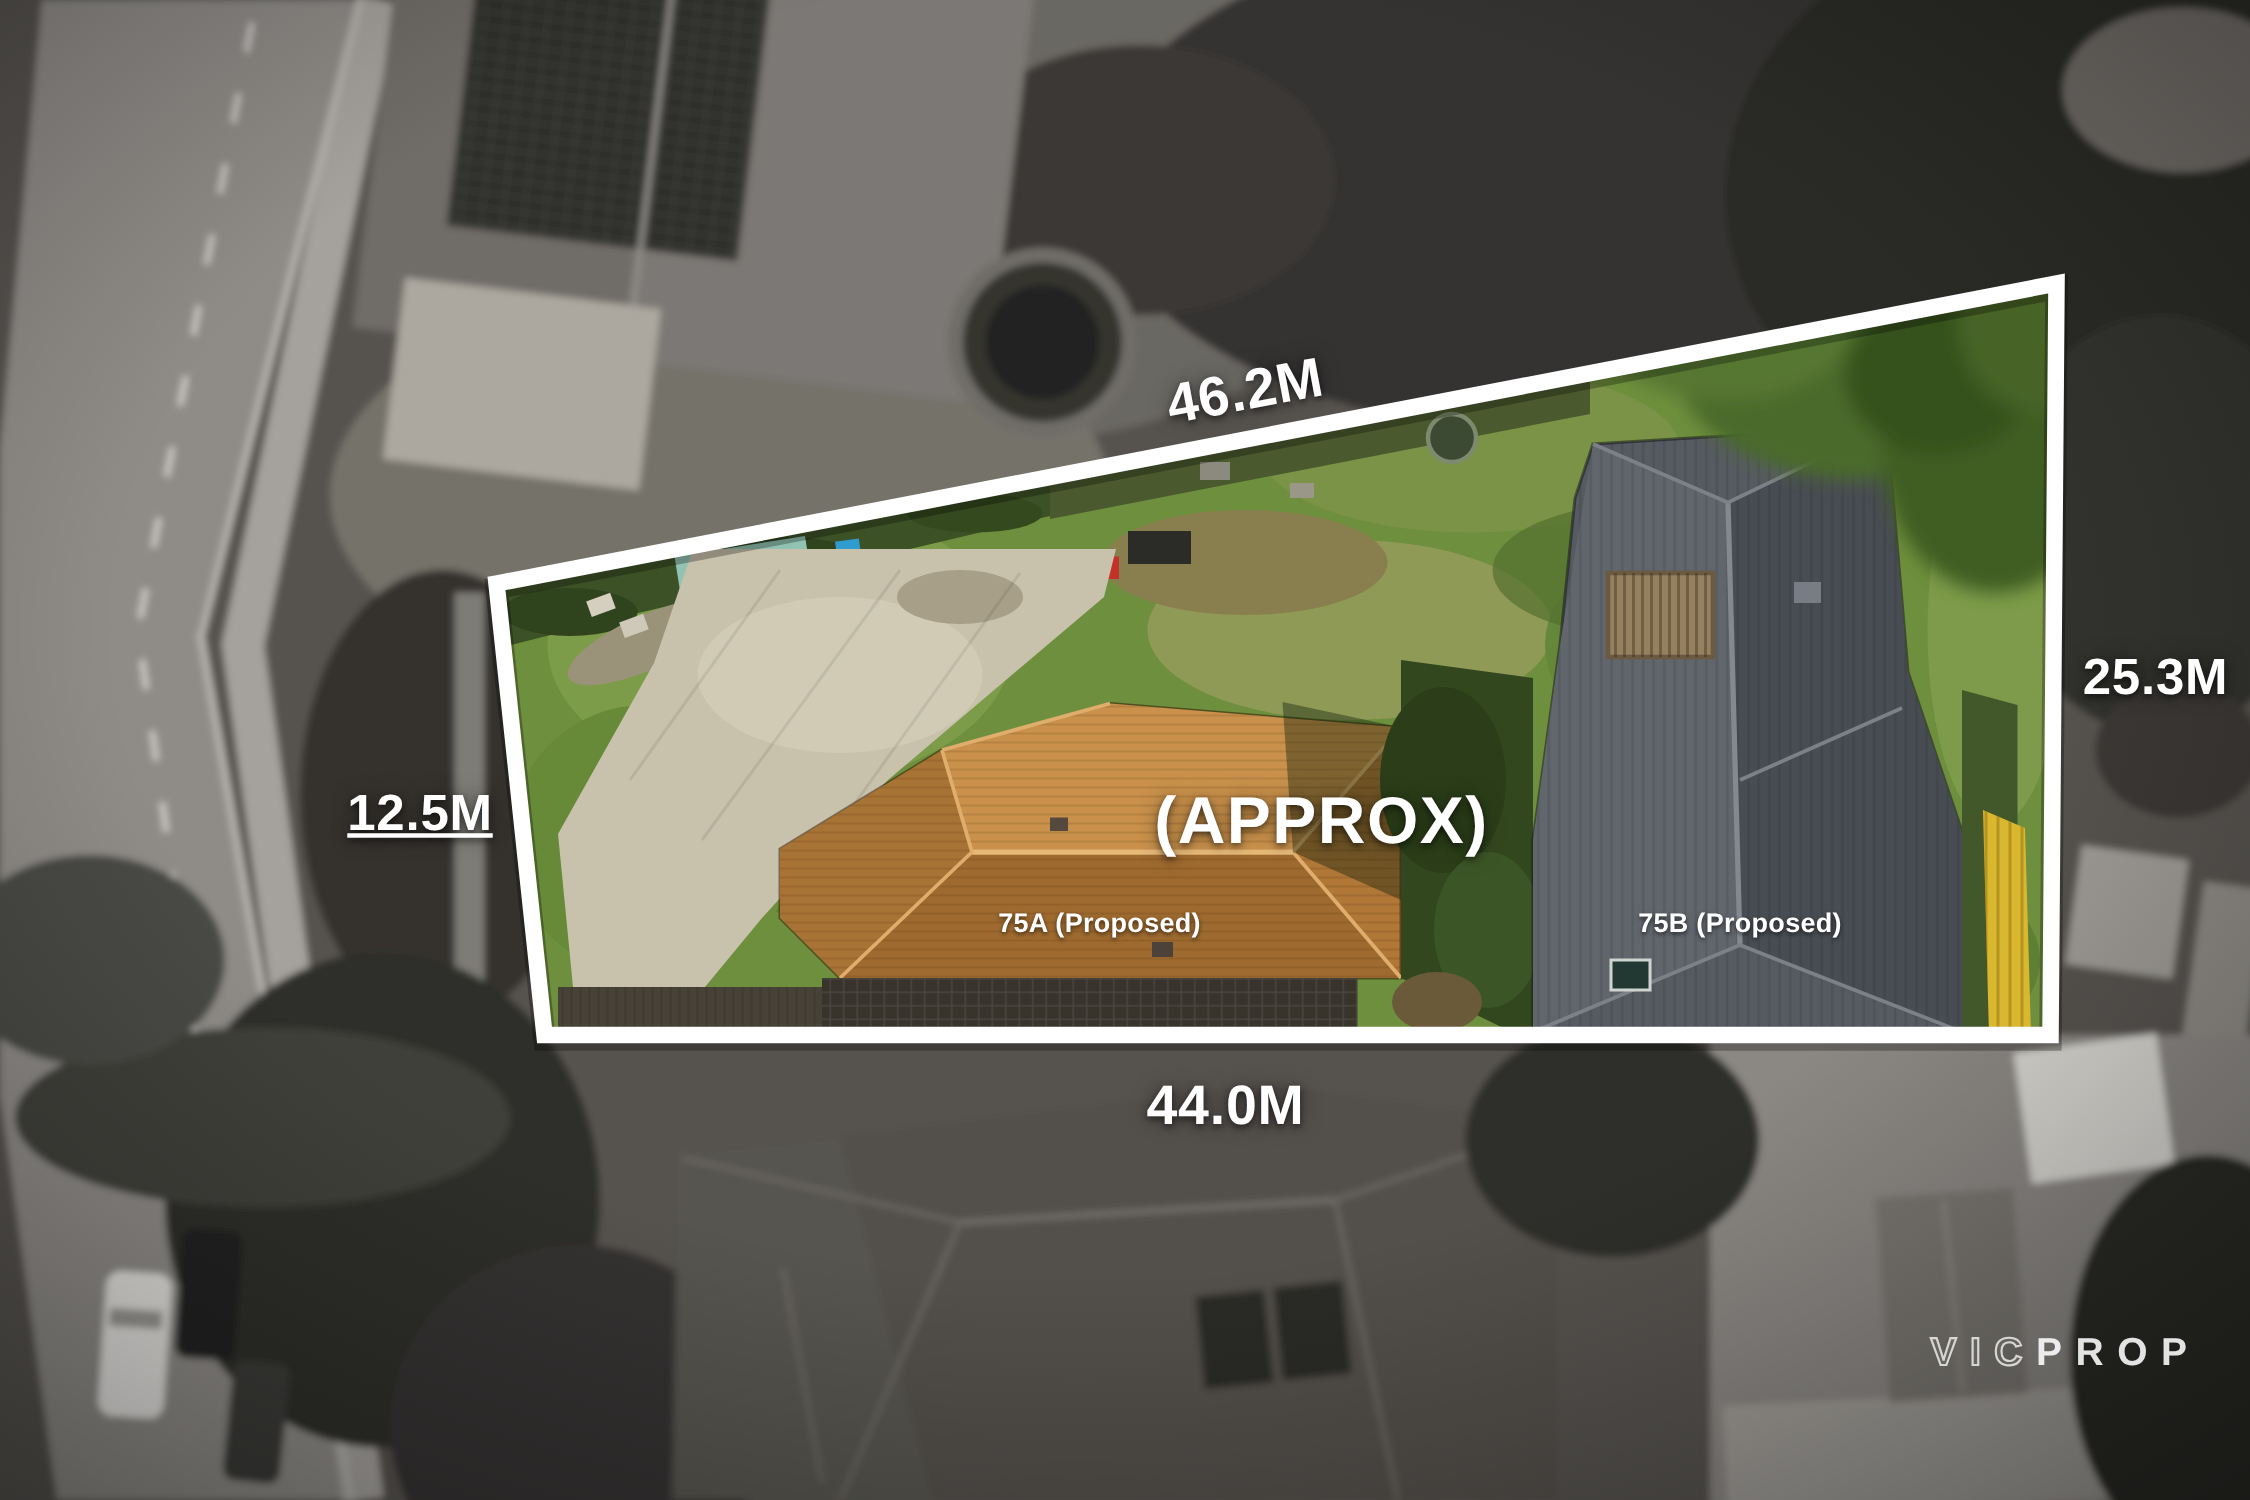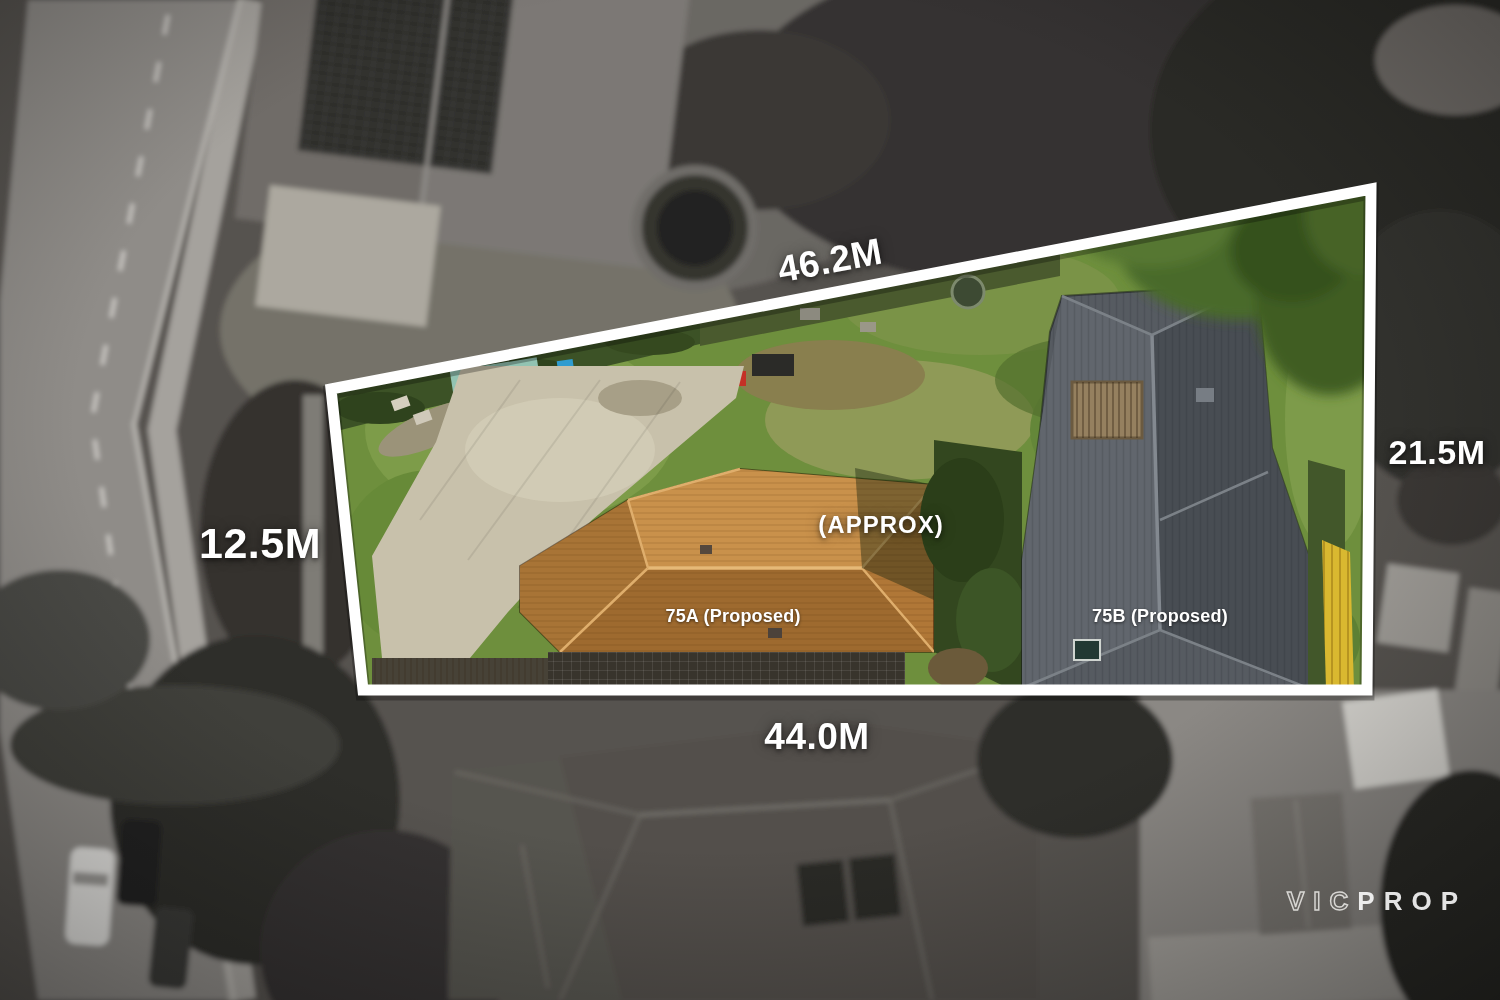--- a/index.html
+++ b/index.html
@@ -10,26 +10,26 @@
   }
   #scene{position:absolute;left:0;top:0;width:1500px;height:1000px;display:block;}
   .lbl{
     position:absolute;color:#fff;font-weight:700;white-space:nowrap;
     text-shadow:0 2px 5px rgba(0,0,0,.55),0 0 14px rgba(0,0,0,.35);
     transform:translate(-50%,-50%);
     letter-spacing:.5px;
   }
   .dim{font-size:37px;}
   .dim-top{left:830px;top:261px;transform:translate(-50%,-50%) rotate(-10.6deg);}
-  .dim-left{left:260px;top:543px;font-size:43px;}
+  .dim-left{left:280px;top:543px;font-size:34px;text-decoration:underline;}
   .dim-right{left:1437px;top:452px;font-size:34px;}
   .dim-bottom{left:817px;top:737px;}
   .area-main{left:878px;top:468px;font-size:78px;font-weight:700;letter-spacing:1px;
     text-shadow:0 4px 10px rgba(0,0,0,.6),0 0 22px rgba(0,0,0,.4);}
-  .area-sub{left:881px;top:525px;font-size:24px;letter-spacing:1px;}
+  .area-sub{left:881px;top:548px;font-size:44px;letter-spacing:1px;}
   .lot{font-size:18px;letter-spacing:.2px;text-shadow:0 1px 3px rgba(0,0,0,.6);}
   .lot-a{left:733px;top:616px;text-align:right;}
   .lot-b{left:1160px;top:616px;}
   .watermark{
     position:absolute;left:1287px;top:886px;transform:none;
     font-size:26px;font-weight:700;letter-spacing:9px;opacity:.88;
     text-shadow:none;display:flex;color:#e8e6e3;
   }
   .wm-outline{
     color:rgba(255,255,255,0.05);
@@ -252,21 +252,21 @@
       <ellipse cx="1360" cy="215" rx="55" ry="60" fill="#466428"></ellipse>
     </g>
   </g>
 
   <polygon points="331,392 1371,192 1367,693 363,693" fill="none" stroke="rgba(0,0,0,0.28)" stroke-width="15"></polygon>
   <polygon points="331,389 1371,189 1367,690 363,690" fill="none" stroke="#ffffff" stroke-width="11" stroke-linejoin="miter"></polygon>
 </svg>
 
   <div class="lbl dim dim-top">46.2M</div>
   <div class="lbl dim dim-left">12.5M</div>
-  <div class="lbl dim dim-right">21.5M</div>
+  <div class="lbl dim dim-right">25.3M</div>
   <div class="lbl dim dim-bottom">44.0M</div>
 
   <div class="lbl area-sub">(APPROX)</div>
 
   <div class="lbl lot lot-a">75A (Proposed)</div>
   <div class="lbl lot lot-b">75B (Proposed)</div>
 
   <div class="watermark">
     <span class="wm-outline">VIC</span>
       <span class="wm-solid">PROP</span>

